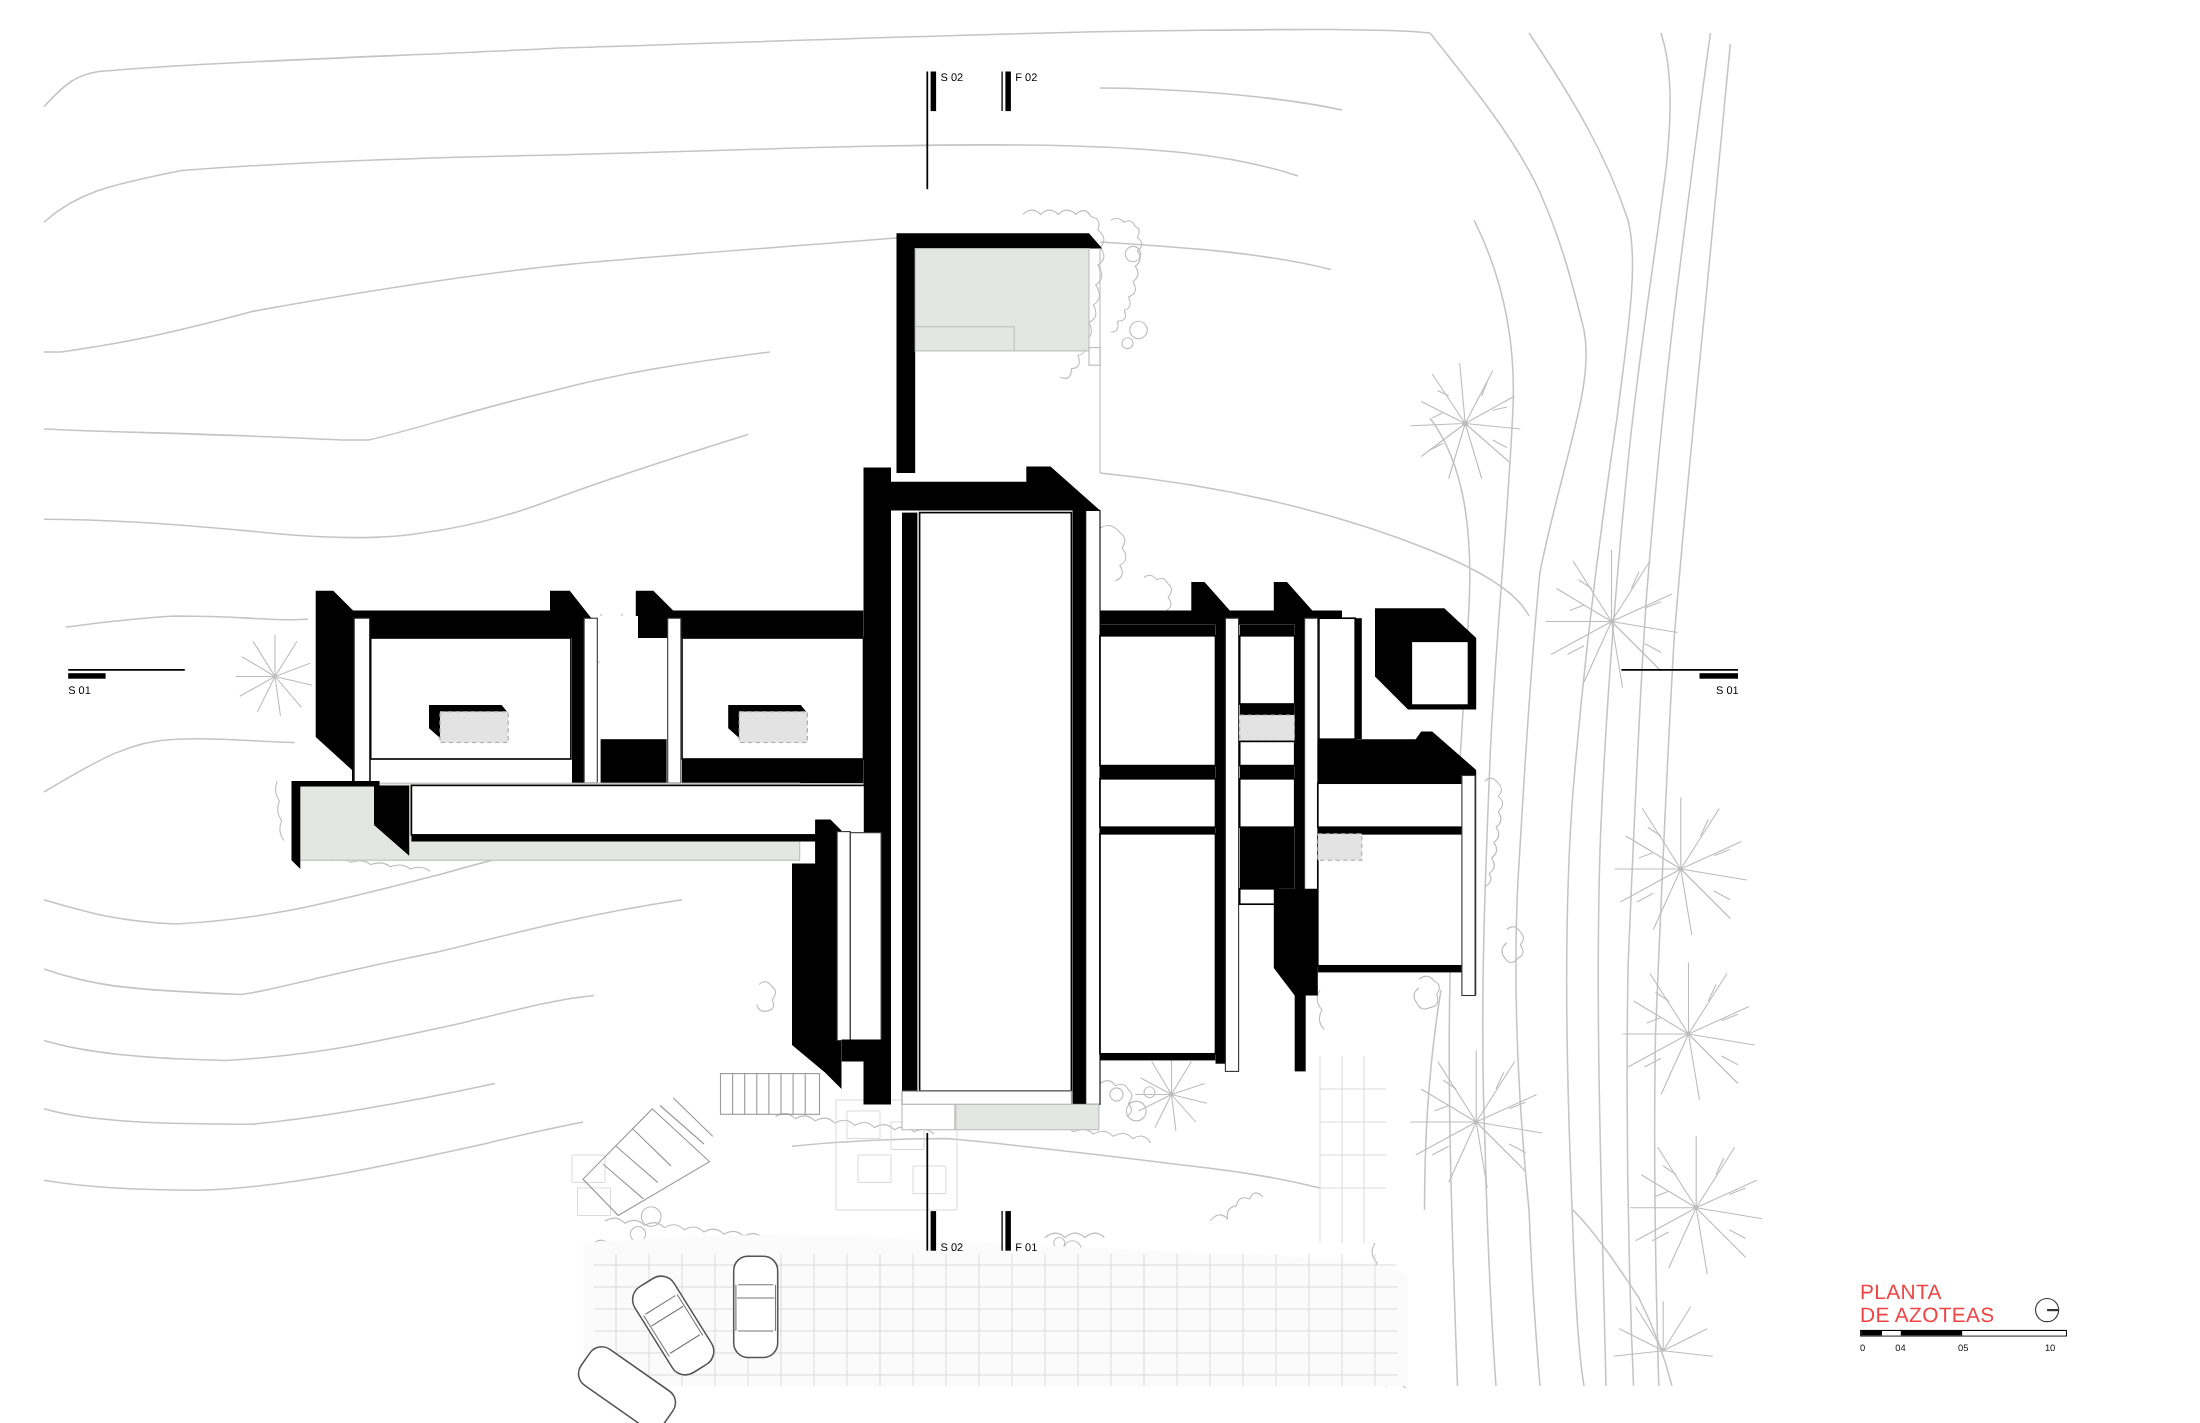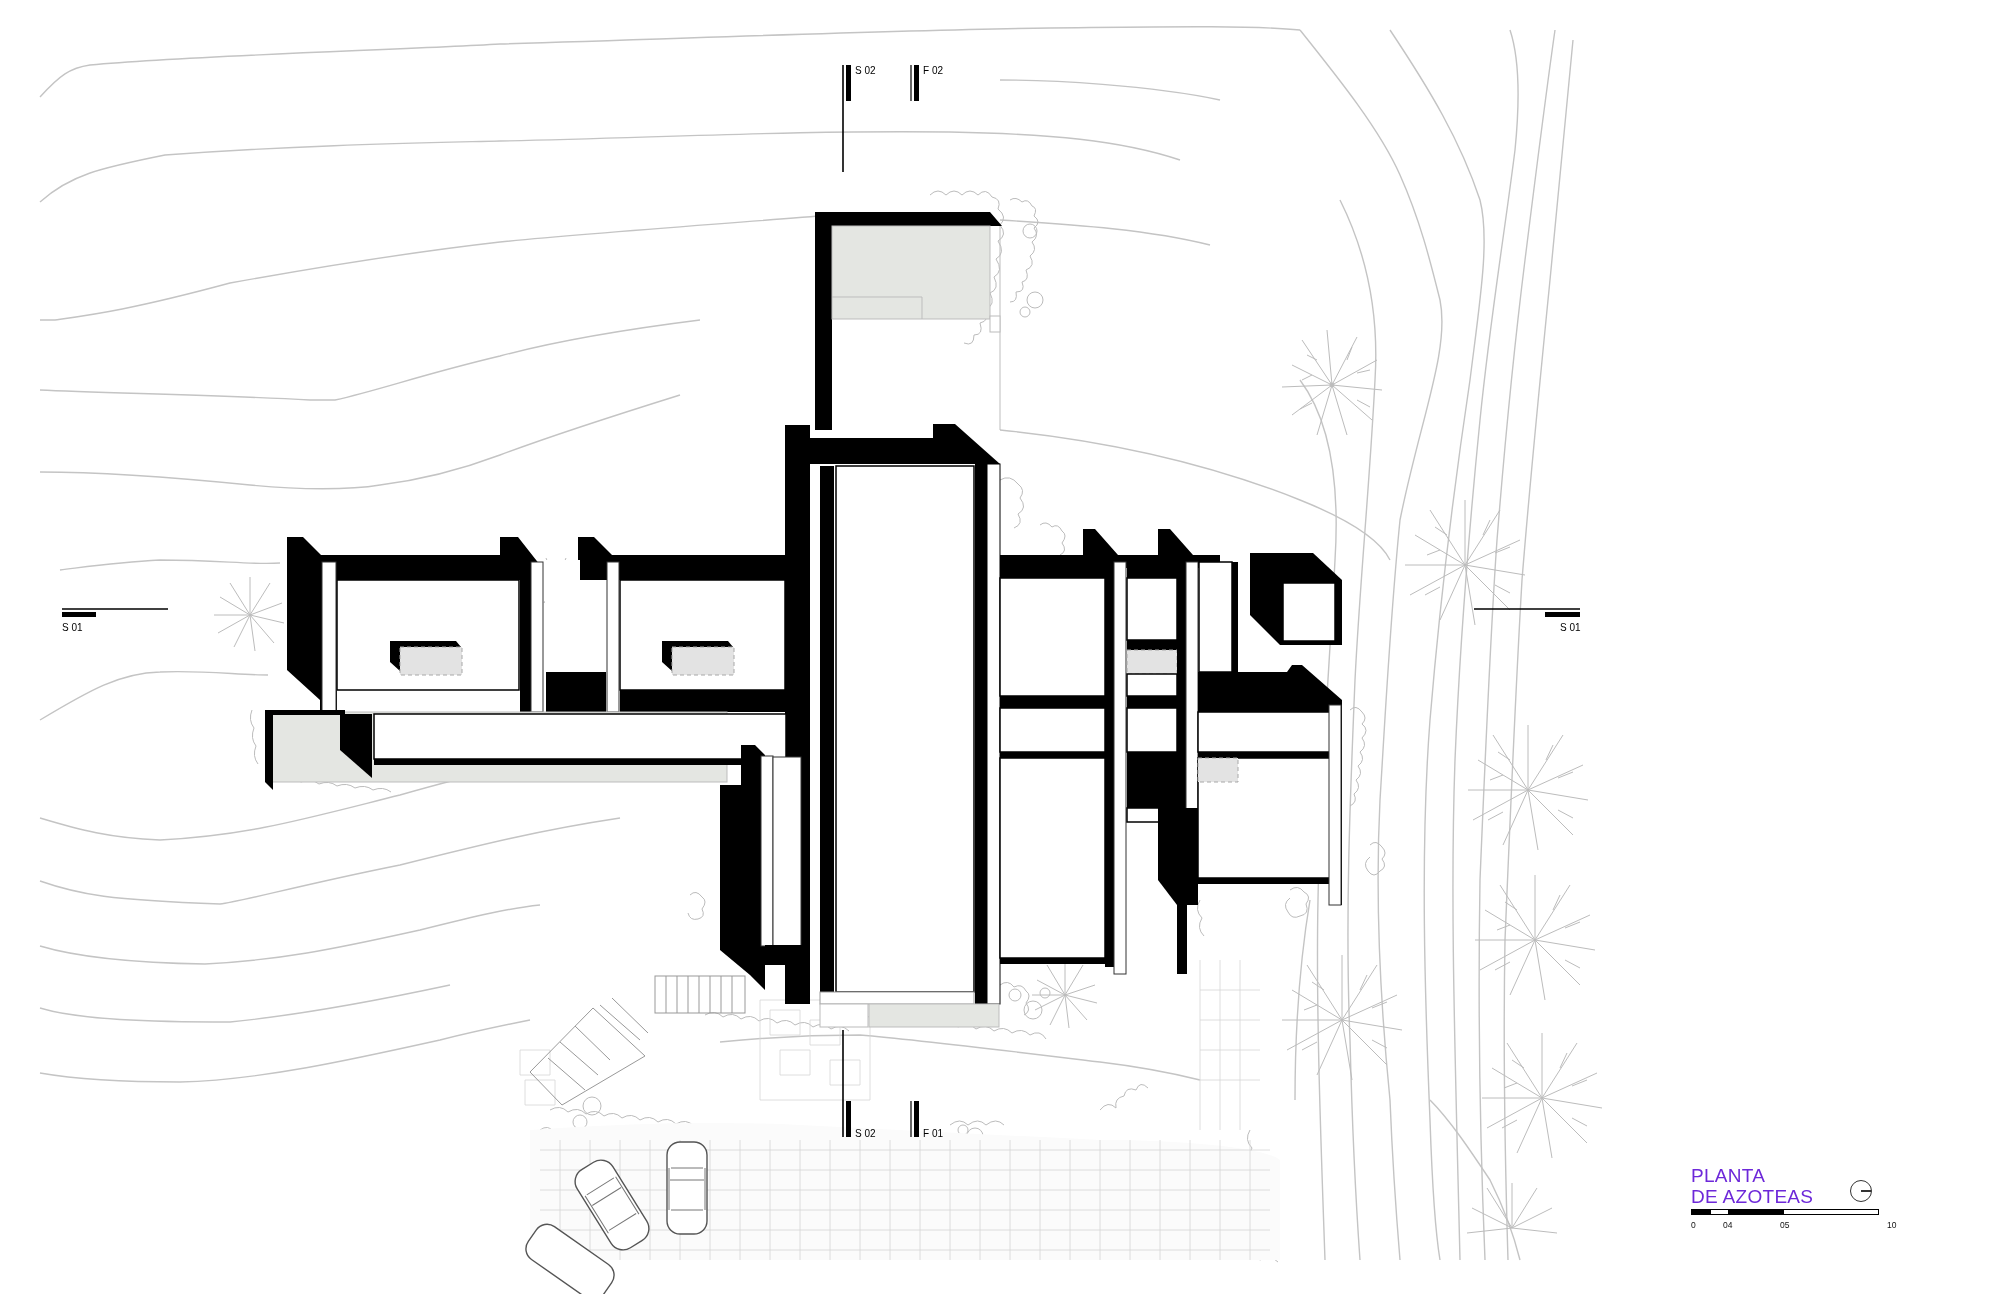--- a/index.html
+++ b/index.html
@@ -10,21 +10,21 @@
   .roof { fill:#fff; stroke:#000; stroke-width:1.5; }
   .terrace { fill:#e4e6e2; stroke:#bdbdbd; stroke-width:1; }
   .skylight { fill:#e3e3e3; stroke:#a8a8a8; stroke-width:1; stroke-dasharray:4 3; }
   .veg { fill:none; stroke:#bcbcbc; stroke-width:1; }
   .paving { fill:none; stroke:#d6d6d6; stroke-width:0.8; }
   .cutline { stroke:#000; stroke-width:1.6; fill:none; }
   .tag { font-size:10px; fill:#000; font-family:"Liberation Sans", sans-serif; }
   .car { fill:#fff; stroke:#555; stroke-width:1.4; }
   .car-detail { fill:none; stroke:#777; stroke-width:1; }
   .title-block { position:absolute; left:1691px; top:1165px; width:200px; }
-  .title-line { font-size:19px; line-height:21px; color:#6d28d9; letter-spacing:0.3px; }
+  .title-line { font-size:19px; line-height:21px; color:#ef4444; letter-spacing:0.3px; }
   .north { position:absolute; left:1850px; top:1180px; width:20px; height:20px; border:1.5px solid #333; border-radius:50%; }
   .north::after { content:""; position:absolute; left:10px; top:9px; width:10px; height:1.5px; background:#333; }
   .scalebar { position:absolute; left:1691px; top:1209px; width:186px; height:4px; border:1px solid #000; display:flex; }
   .scalebar span { display:block; height:100%; }
   .scale-labels { position:absolute; left:1691px; top:1220px; width:192px; height:14px; }
   .scale-labels span { position:absolute; font-size:8.5px; color:#111; }
 </style>
 </head>
 <body>
 
@@ -288,14 +288,14 @@
 <div class="scalebar">
   <span style="width:19px;background:#000"></span>
   <span style="width:17px;background:#fff"></span>
   <span style="width:56px;background:#000"></span>
   <span style="flex:1;background:#fff"></span>
 </div>
 <div class="scale-labels">
   <span style="left:0px">0</span>
   <span style="left:32px">04</span>
   <span style="left:89px">05</span>
-  <span style="left:196px">10</span>
+  <span style="left:168px">10</span>
 </div>
 
 </body></html>

